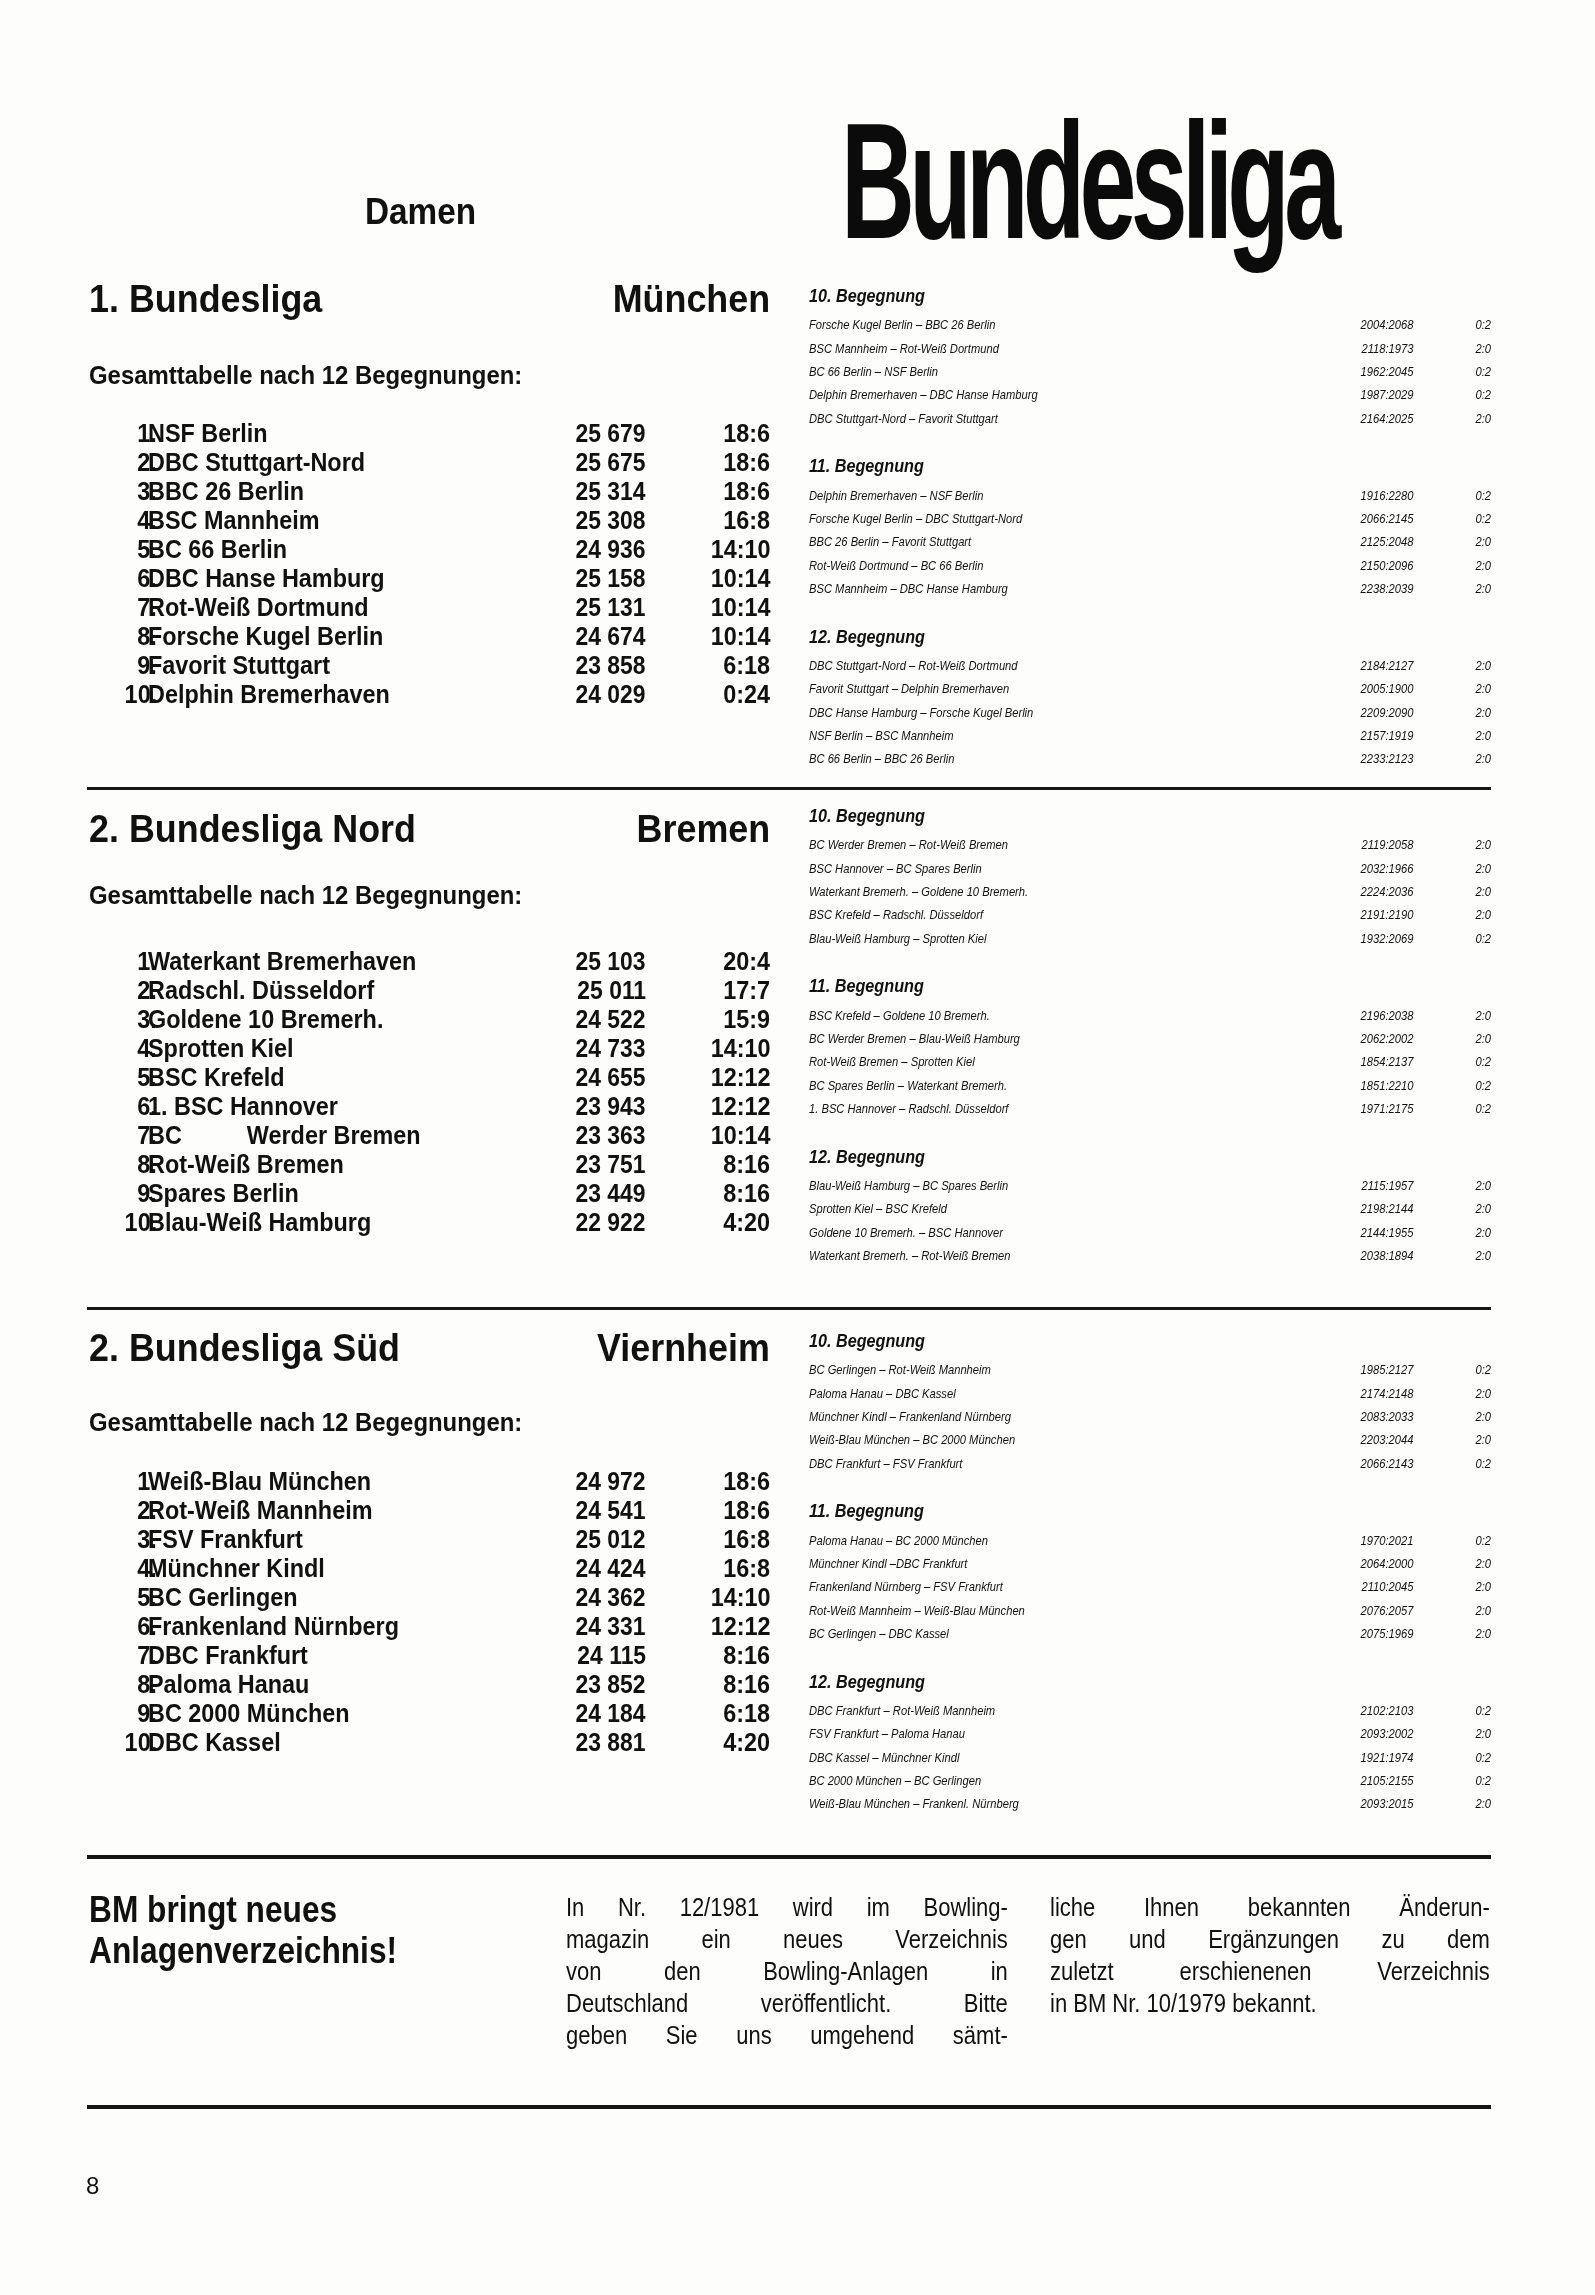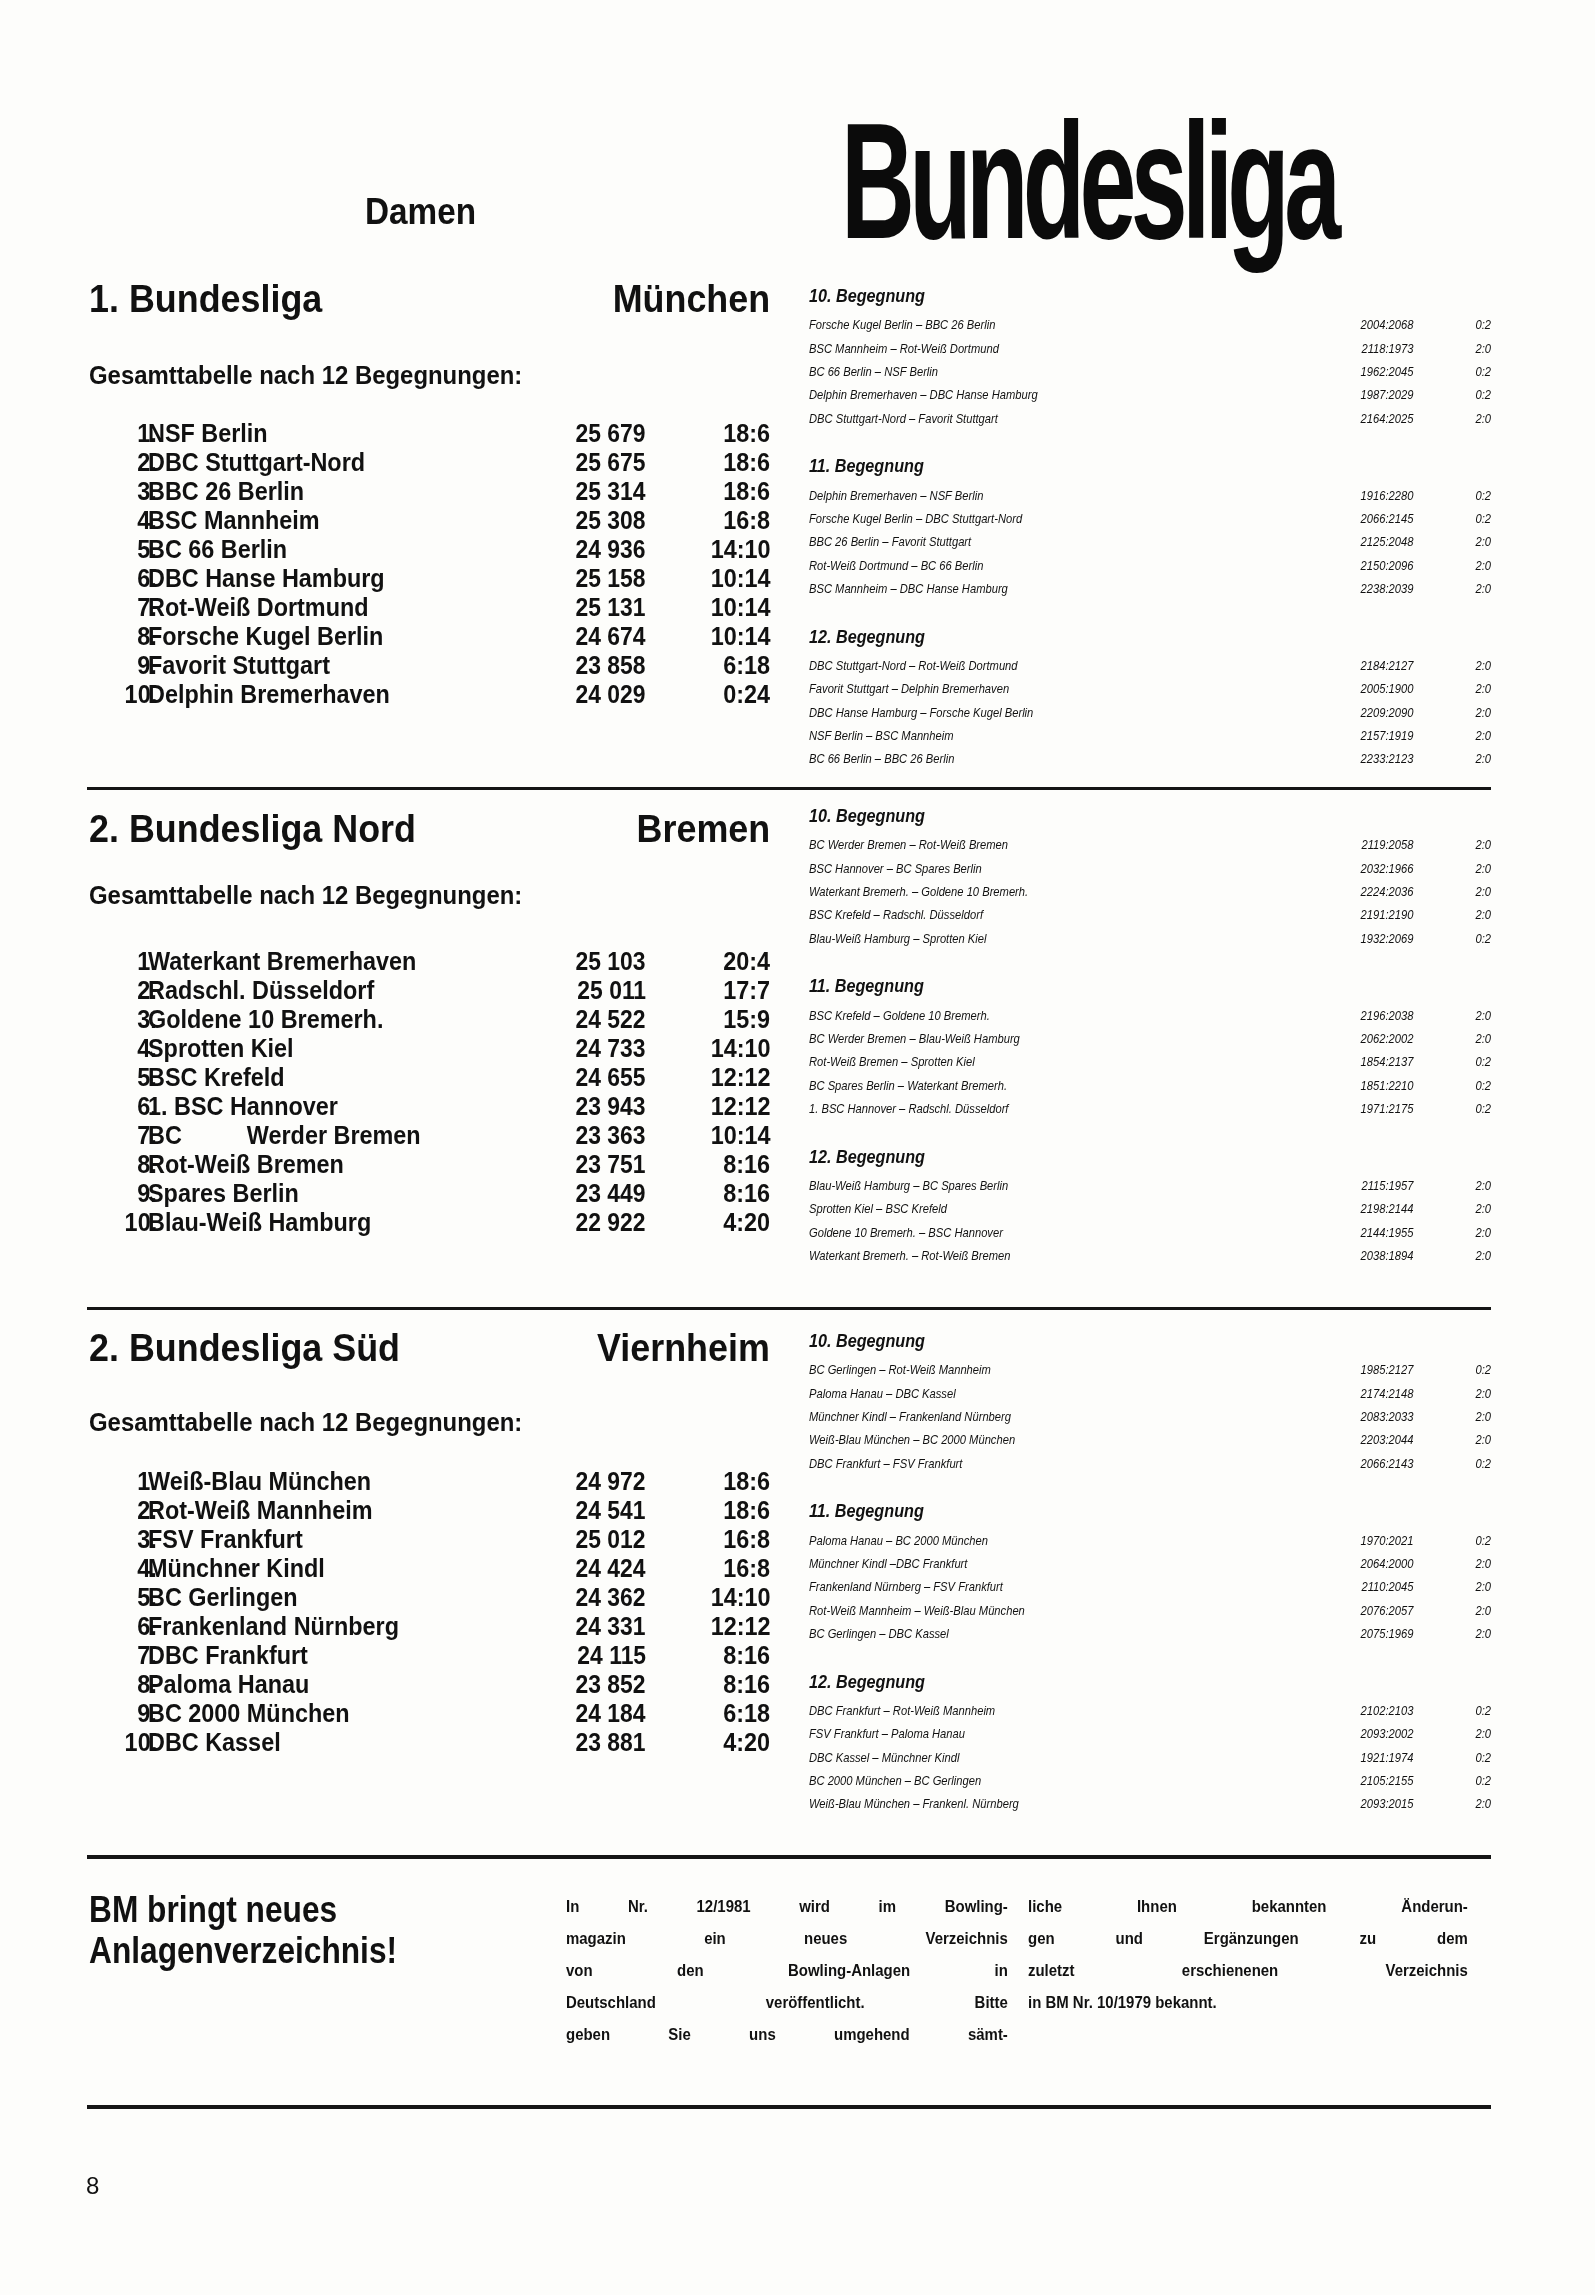--- a/index.html
+++ b/index.html
@@ -77,21 +77,21 @@
     left: 87px; width: 1404px; height: 2.6px;
     background: #151515;
   }
   .ad-title {
     left: 89px; top: 1889px;
     font-size: 36px; font-weight: 700; line-height: 41px;
     transform: scaleX(0.88); transform-origin: left top;
     white-space: nowrap;
   }
   .ad-col {
-    font-size: 17px; font-weight: 700; line-height: 32px;
+    font-size: 25px; font-weight: 400; line-height: 32px;
     text-align: justify;
   }
   .ad-col .ln {
     display: block; white-space: nowrap;
     text-align-last: justify;
     transform: scaleX(0.88); transform-origin: left top;
     width: 113.6%;
   }
   .ad-col .ln.last { text-align-last: left; }
   .page-num {
@@ -576,21 +576,21 @@
     <div>BM bringt neues</div>
     <div>Anlagenverzeichnis!</div>
   </div>
   <div class="abs ad-col" style="left:566px; top:1891px; width:442px;">
     <span class="ln">In Nr. 12/1981 wird im Bowling-</span>
     <span class="ln">magazin ein neues Verzeichnis</span>
     <span class="ln">von den Bowling-Anlagen in</span>
     <span class="ln">Deutschland veröffentlicht. Bitte</span>
     <span class="ln">geben Sie uns umgehend sämt-</span>
   </div>
-  <div class="abs ad-col" style="left:1028px; top:1891px; width:440px;">
+  <div class="abs ad-col" style="left:1050px; top:1891px; width:440px;">
     <span class="ln">liche Ihnen bekannten Änderun-</span>
     <span class="ln">gen und Ergänzungen zu dem</span>
     <span class="ln">zuletzt erschienenen Verzeichnis</span>
     <span class="ln last">in BM Nr. 10/1979 bekannt.</span>
   </div>
 </section>
 
 <div class="abs divider" style="top:2105px; height:4px;"></div>
 
 <div class="abs page-num">8</div>

